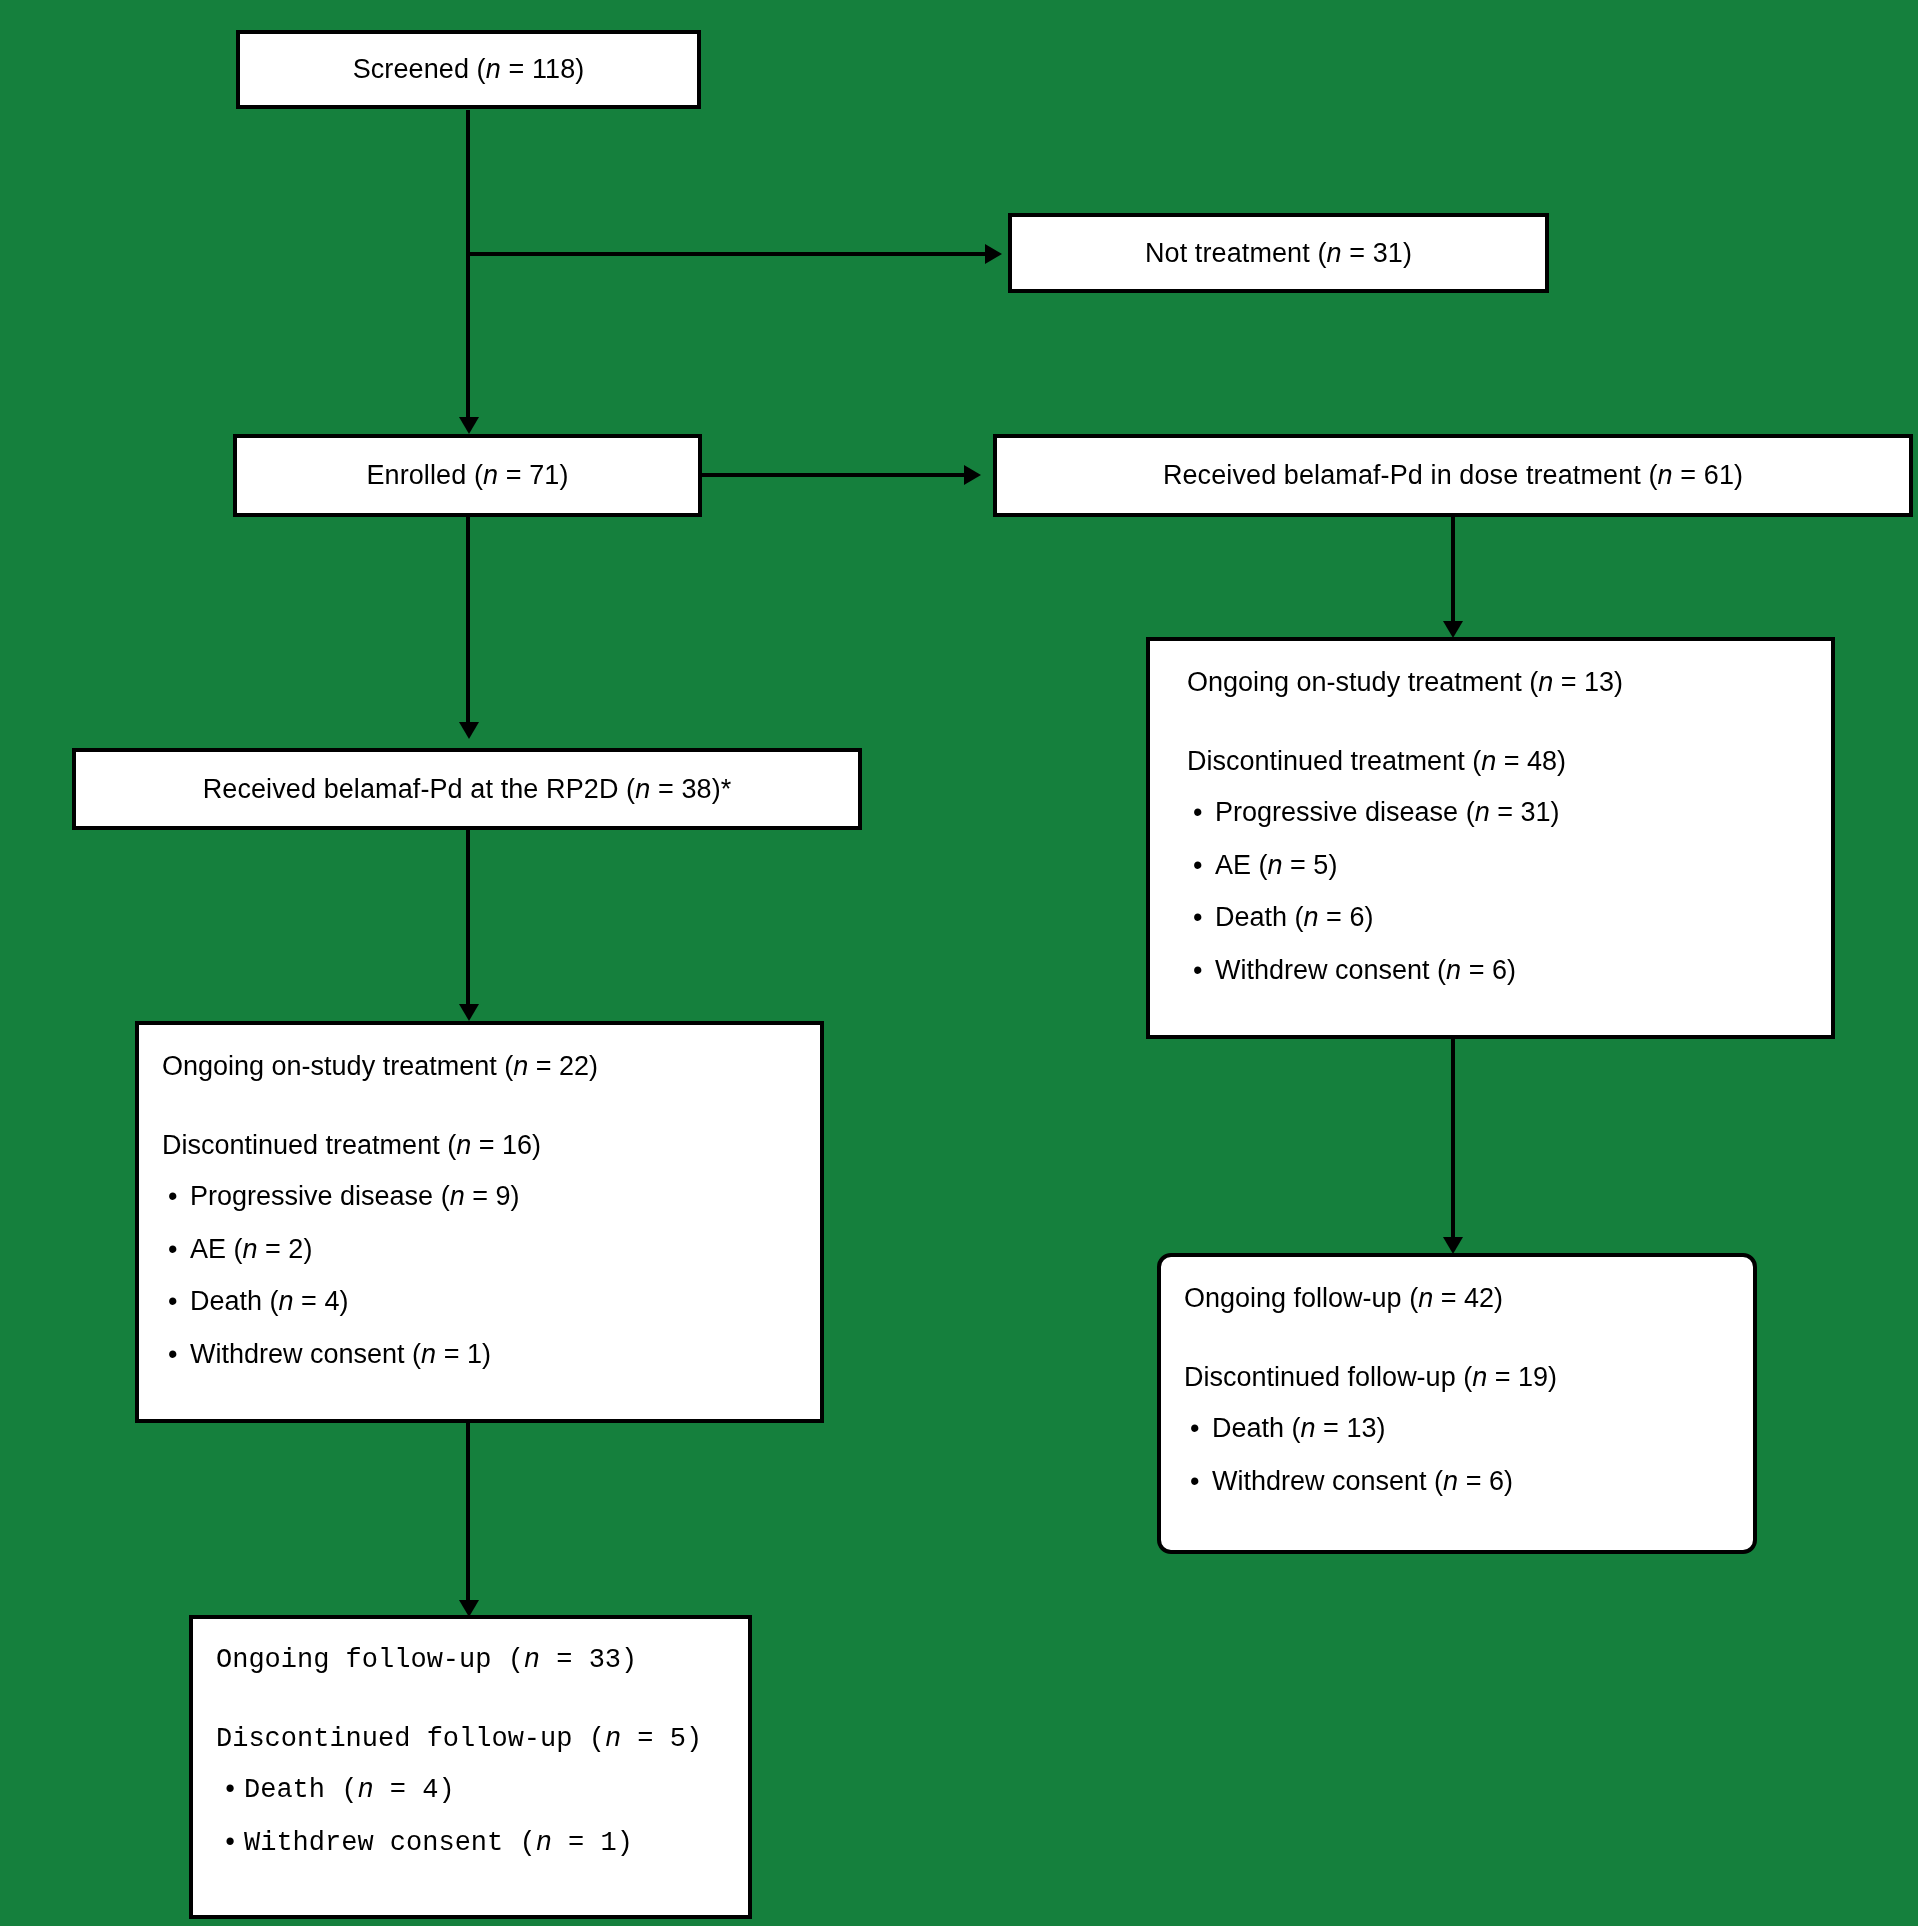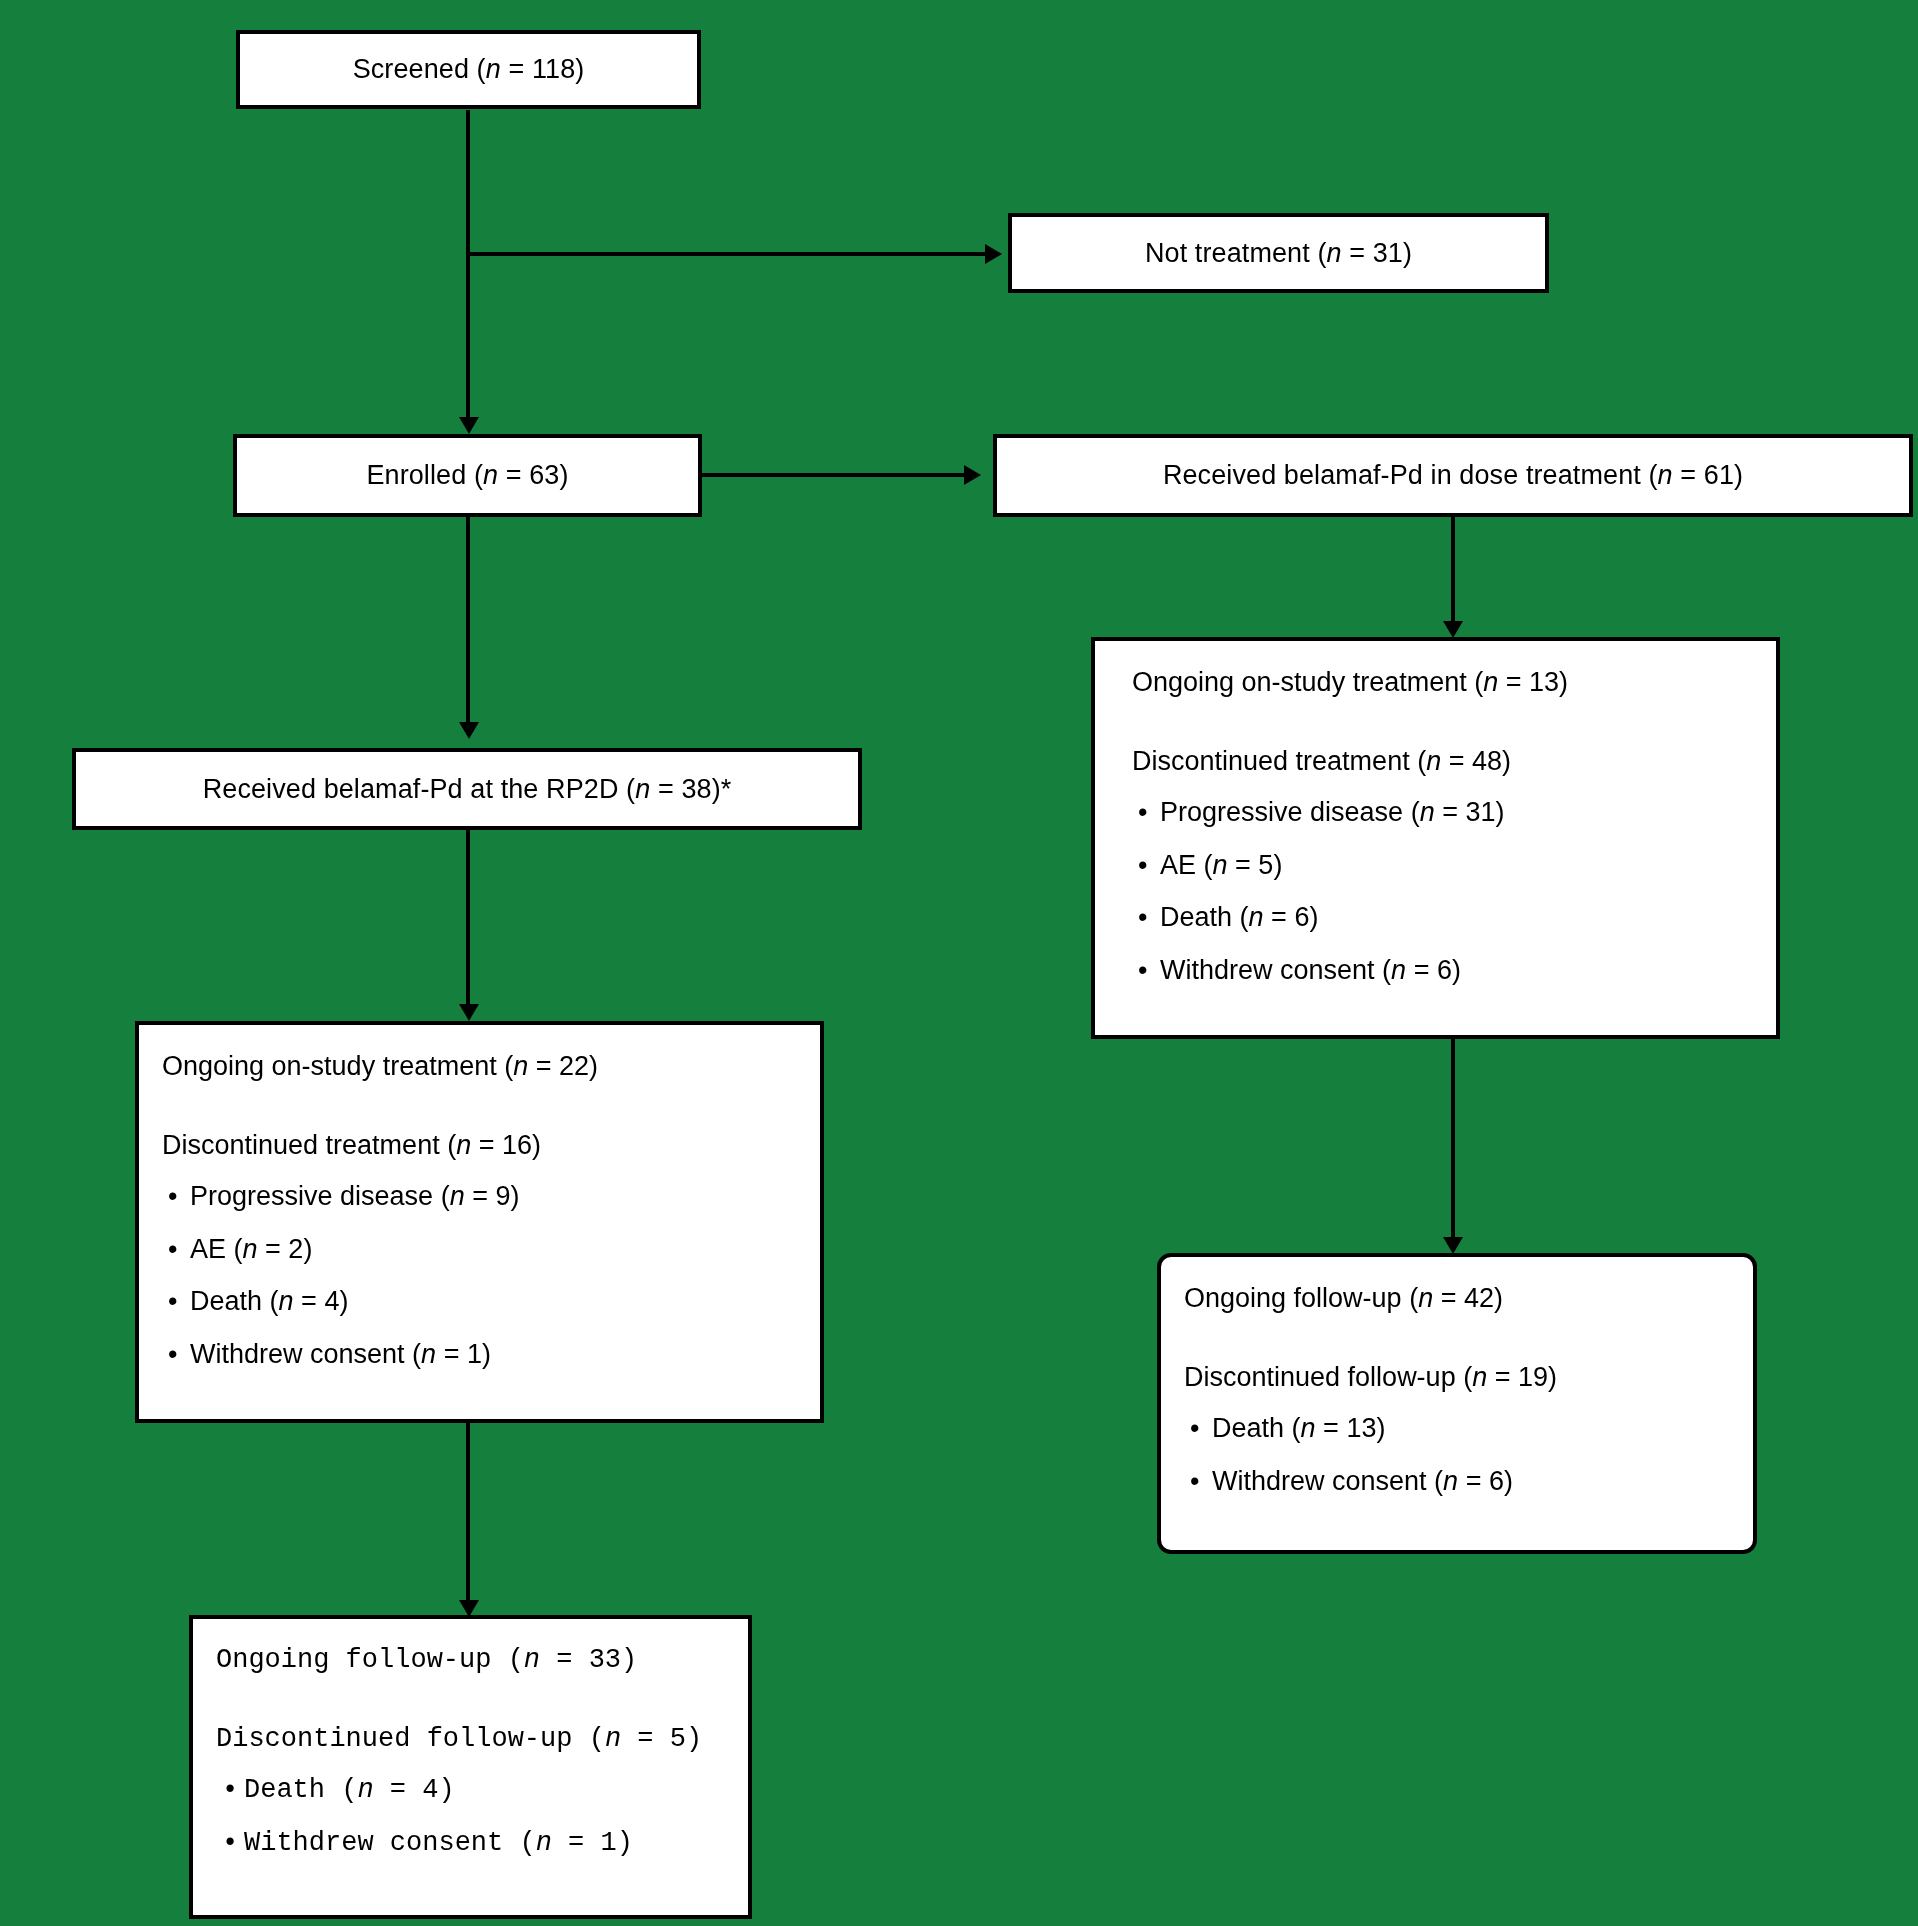--- a/index.html
+++ b/index.html
@@ -133,42 +133,42 @@
       <span>Not treatment</span>
       (<span class="ital">n</span>
       = <span>31</span>)
     </div>
   </div>
 
   <div class="node node-center" style="left:233px; top:434px; width:469px; height:83px;">
     <div class="node-text">
       <span>Enrolled</span>
       (<span class="ital">n</span>
-      = <span>63</span>)
+      = <span>71</span>)
     </div>
   </div>
 
   <div class="hline" style="left:702px; top:473px; width:263px;"></div>
   <div class="arrow-right" style="left:964px; top:465px;"></div>
 
   <div class="vline" style="left:466px; top:516px; height:207px;"></div>
   <div class="arrow-down" style="left:459px; top:722px;"></div>
 
   <div class="node node-center" style="left:993px; top:434px; width:920px; height:83px;">
     <div class="node-text">
       <span>Received belamaf-Pd in dose treatment</span>
       (<span class="ital">n</span>
       = <span>61</span>)
     </div>
   </div>
 
   <div class="vline" style="left:1451px; top:516px; height:107px;"></div>
   <div class="arrow-down" style="left:1443px; top:621px;"></div>
 
-  <div class="node node-block" style="left:1091px; top:637px; width:689px; height:402px;padding-left:37px;">
+  <div class="node node-block" style="left:1146px; top:637px; width:689px; height:402px;padding-left:37px;">
     <p class="blk-line">
       <span>Ongoing on-study treatment</span>
       (<span class="ital">n</span>
       = <span>13</span>)
     </p>
     <div class="blk-gap"></div>
     <p class="blk-line">
       <span>Discontinued treatment</span>
       (<span class="ital">n</span>
       = <span>48</span>)

